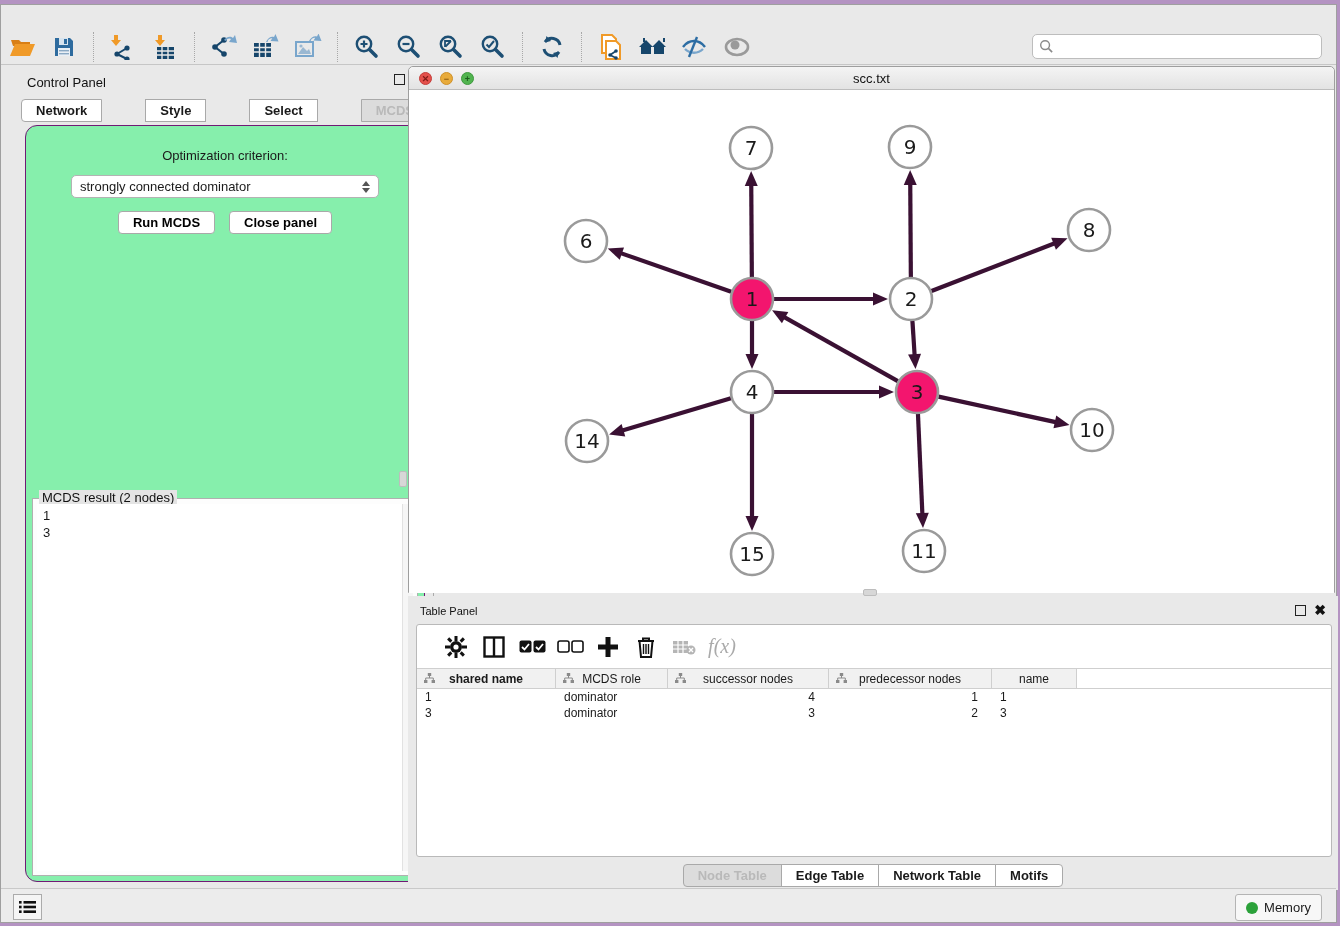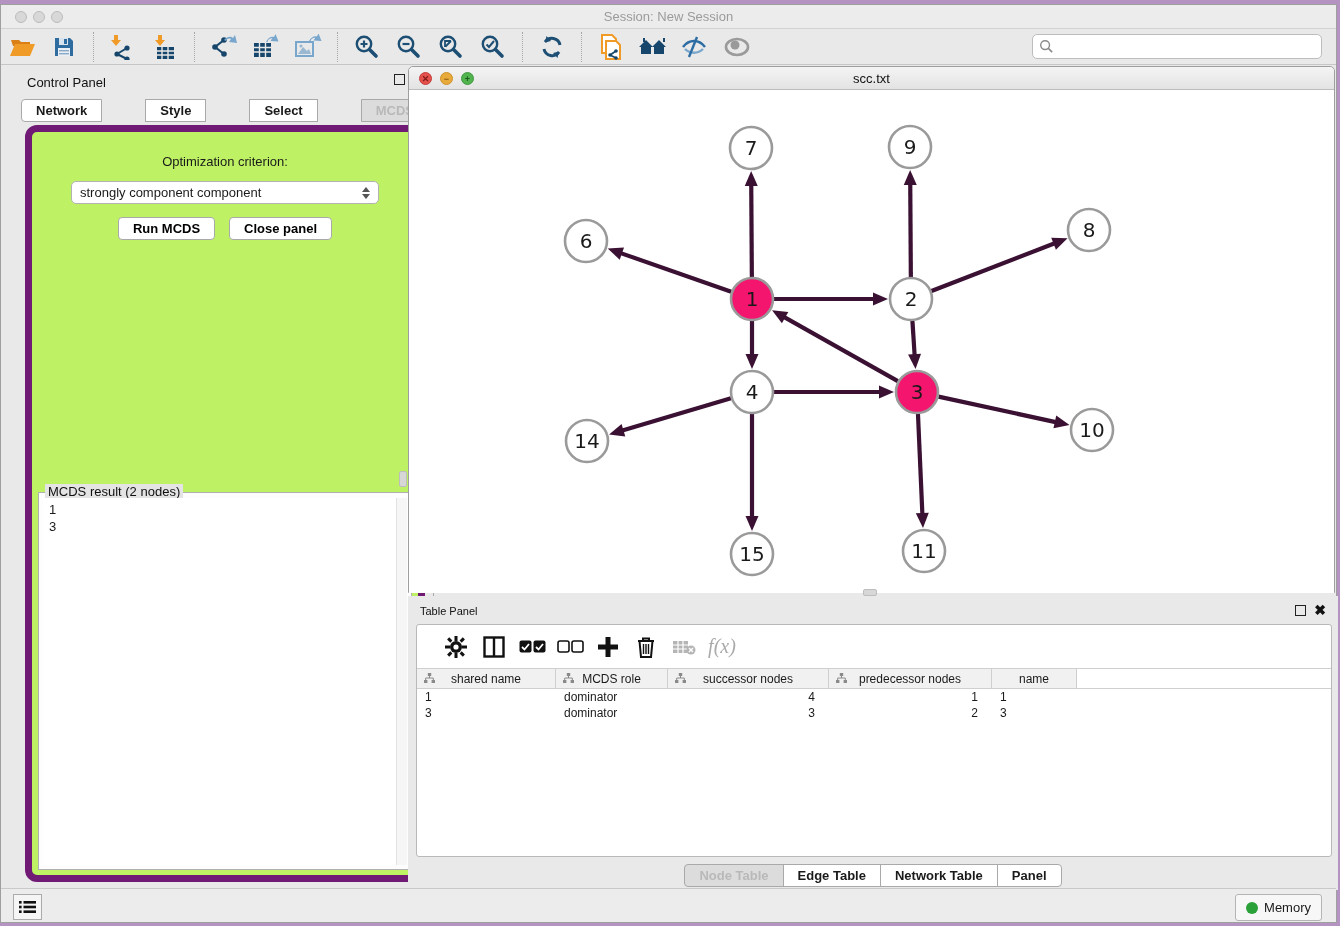--- a/index.html
+++ b/index.html
@@ -25,21 +25,21 @@
   .cp-head { position:absolute; left:0; top:0; width:100%; height:30px; }
   .cp-title { position:absolute; left:10px; top:9px; font-size:13px; color:#111; }
   .panel-btns { position:absolute; right:8px; top:8px; display:flex; gap:8px; align-items:center; }
   .float-btn { width:11px; height:11px; border:1.5px solid #222; background:transparent; }
   .close-x { font-size:14px; font-weight:bold; color:#111; line-height:11px; }
   .cp-tabs { position:absolute; left:0; top:33px; width:100%; display:flex; justify-content:center;gap:44px; }
   .tab { border:1px solid #a9a9a9; background:#fff; padding:3px 14px; font-size:13px; font-weight:bold; margin-left:-1px; }
   .tab:first-child { border-top-left-radius:4px; border-bottom-left-radius:4px; margin-left:0; }
   .tab:last-child { border-top-right-radius:4px; border-bottom-right-radius:4px; }
   .tab.active { background:#dcdcdc; color:#b9b9b9; }
-  .cp-body { position:absolute; left:8px; right:8px; top:59px; bottom:8px; background:#bef264; border:7px solid #701a75; border-radius:12px; }
+  .cp-body { position:absolute; left:8px; right:8px; top:59px; bottom:8px; background:#86efac; border:1px solid #701a75; border-radius:12px; }
   .opt-label { text-align:center; margin-top:22px; font-size:13px; }
   .criterion { width:308px; height:23px; margin:12px auto 0; background:#fff; border:1px solid #b3b3b3; border-radius:5px; display:flex; align-items:center; padding:0 8px; position:relative; }
   .criterion .val { flex:1; font-size:13px; }
   .spinner { display:flex; flex-direction:column; gap:2px; align-items:center; }
   .spinner i { width:0; height:0; border-left:4px solid transparent; border-right:4px solid transparent; display:block; }
   .spinner .up { border-bottom:5px solid #555; }
   .spinner .dn { border-top:5px solid #555; }
   .btn-row { display:flex; justify-content:center; gap:14px; margin-top:13px; }
   .push-btn { background:#fff; border:1px solid #a9a9a9; border-radius:4px; padding:3px 14px; font-size:13px; font-weight:bold; }
   .result-group { position:absolute; left:6px; right:6px; bottom:5px; height:378px; border:1px solid #b0b0b0; background:#fdfdfd; }
@@ -79,26 +79,20 @@
   .statusbar { position:absolute; left:0; bottom:0; width:100%; height:34px; background:#ececec; border-top:1px solid #c9c9c9; }
   .list-btn { position:absolute; left:12px; top:5px; width:29px; height:26px; background:#f5f5f5; border:1px solid #ababab; display:flex; align-items:center; justify-content:center; }
   .memory-btn { position:absolute; right:14px; top:5px; height:27px; background:#f7f7f7; border:1px solid #b4b4b4; border-radius:3px; display:flex; align-items:center; padding:0 10px; gap:6px; font-size:13px; }
   .mem-dot { width:12px; height:12px; border-radius:50%; background:#2ba13a; }
 </style>
 </head>
 <body>
 
 <div class="window">
 
-  <div class="titlebar">
-    <span class="traffic gray" style="left:14px"></span>
-    <span class="traffic gray" style="left:32px"></span>
-    <span class="traffic gray" style="left:50px"></span>
-    <div class="win-title">Session: New Session</div>
-  </div>
 
   <div class="toolbar">
     <span class="tb-ico">
       <svg width="27" height="24" viewBox="0 0 27 24">
           <path d="M2 5h8l2 2h9v4H4z" fill="#d97f15"></path>
           <path d="M1 21 L6 9 H26 L21 21 Z" fill="#f09a28"></path>
         </svg>
     </span>
     <span class="tb-ico">
       <svg width="24" height="24" viewBox="0 0 24 24">
@@ -240,21 +234,21 @@
     </div>
     <div class="cp-tabs">
         <span class="tab">Network</span>
         <span class="tab">Style</span>
         <span class="tab">Select</span>
         <span class="tab active">MCDS</span>
       </div>
     <div class="cp-body">
       <div class="opt-label">Optimization criterion:</div>
       <div class="criterion">
-        <span class="val">strongly component component</span>
+        <span class="val">strongly connected dominator</span>
         <span class="spinner">
             <i class="up"></i>
             <i class="dn"></i>
           </span>
       </div>
       <div class="btn-row">
         <button class="push-btn">Run MCDS</button>
         <button class="push-btn">Close panel</button>
       </div>
       <div class="result-group">
@@ -419,21 +413,21 @@
           <svg width="24" height="18" viewBox="0 0 24 18">
               <rect x="1" y="3" width="15" height="12" fill="#b5b5b5"></rect>
               <path d="M1 7h15M1 11h15M6 3v12M11 3v12" stroke="#fff" stroke-width="1.2"></path>
               <circle cx="19" cy="12" r="4.5" fill="#b5b5b5"></circle>
               <path d="M17 10l4 4M21 10l-4 4" stroke="#fff" stroke-width="1.4"></path>
             </svg>
         </span>
         <span class="tt-ico fx">f(x)</span>
       </div>
       <div class="thead">
-          <div class="th" style="width: 139px;">
+          <div class="th" style="width: 139px; font-weight: bold;">
             <span class="hier"><svg width="11" height="11" viewBox="0 0 11 11">
                 <g fill="#8a8a8a">
                   <rect x="3.8" y="0" width="3.4" height="3"></rect>
                   <rect x="0" y="7" width="3.4" height="3"></rect>
                   <rect x="7.6" y="7" width="3.4" height="3"></rect>
                 </g>
                 <path d="M5.5 3v2M1.7 7V5h7.6v2" stroke="#8a8a8a" stroke-width="1" fill="none"></path>
               </svg></span>
             <span>shared name</span>
           </div>
@@ -488,21 +482,21 @@
             <div class="td" style="width: 161px; text-align: right; padding: 0px 14px 0px 0px;">3</div>
             <div class="td" style="width: 163px; text-align: right; padding: 0px 14px 0px 0px;">2</div>
             <div class="td" style="width: 85px; text-align: left; padding: 0px 0px 0px 8px;">3</div>
           </div>
         </div>
     </div>
     <div class="tp-tabs">
         <span class="tab active">Node Table</span>
         <span class="tab">Edge Table</span>
         <span class="tab">Network Table</span>
-        <span class="tab">Panel</span>
+        <span class="tab">Motifs</span>
       </div>
   </div>
 
   <div class="statusbar">
     <span class="list-btn">
       <svg width="17" height="14" viewBox="0 0 17 14">
           <g fill="#111">
             <rect x="0" y="1" width="2.6" height="2.6"></rect>
             <rect x="4.5" y="1" width="12.5" height="2.6"></rect>
             <rect x="0" y="5.7" width="2.6" height="2.6"></rect>

